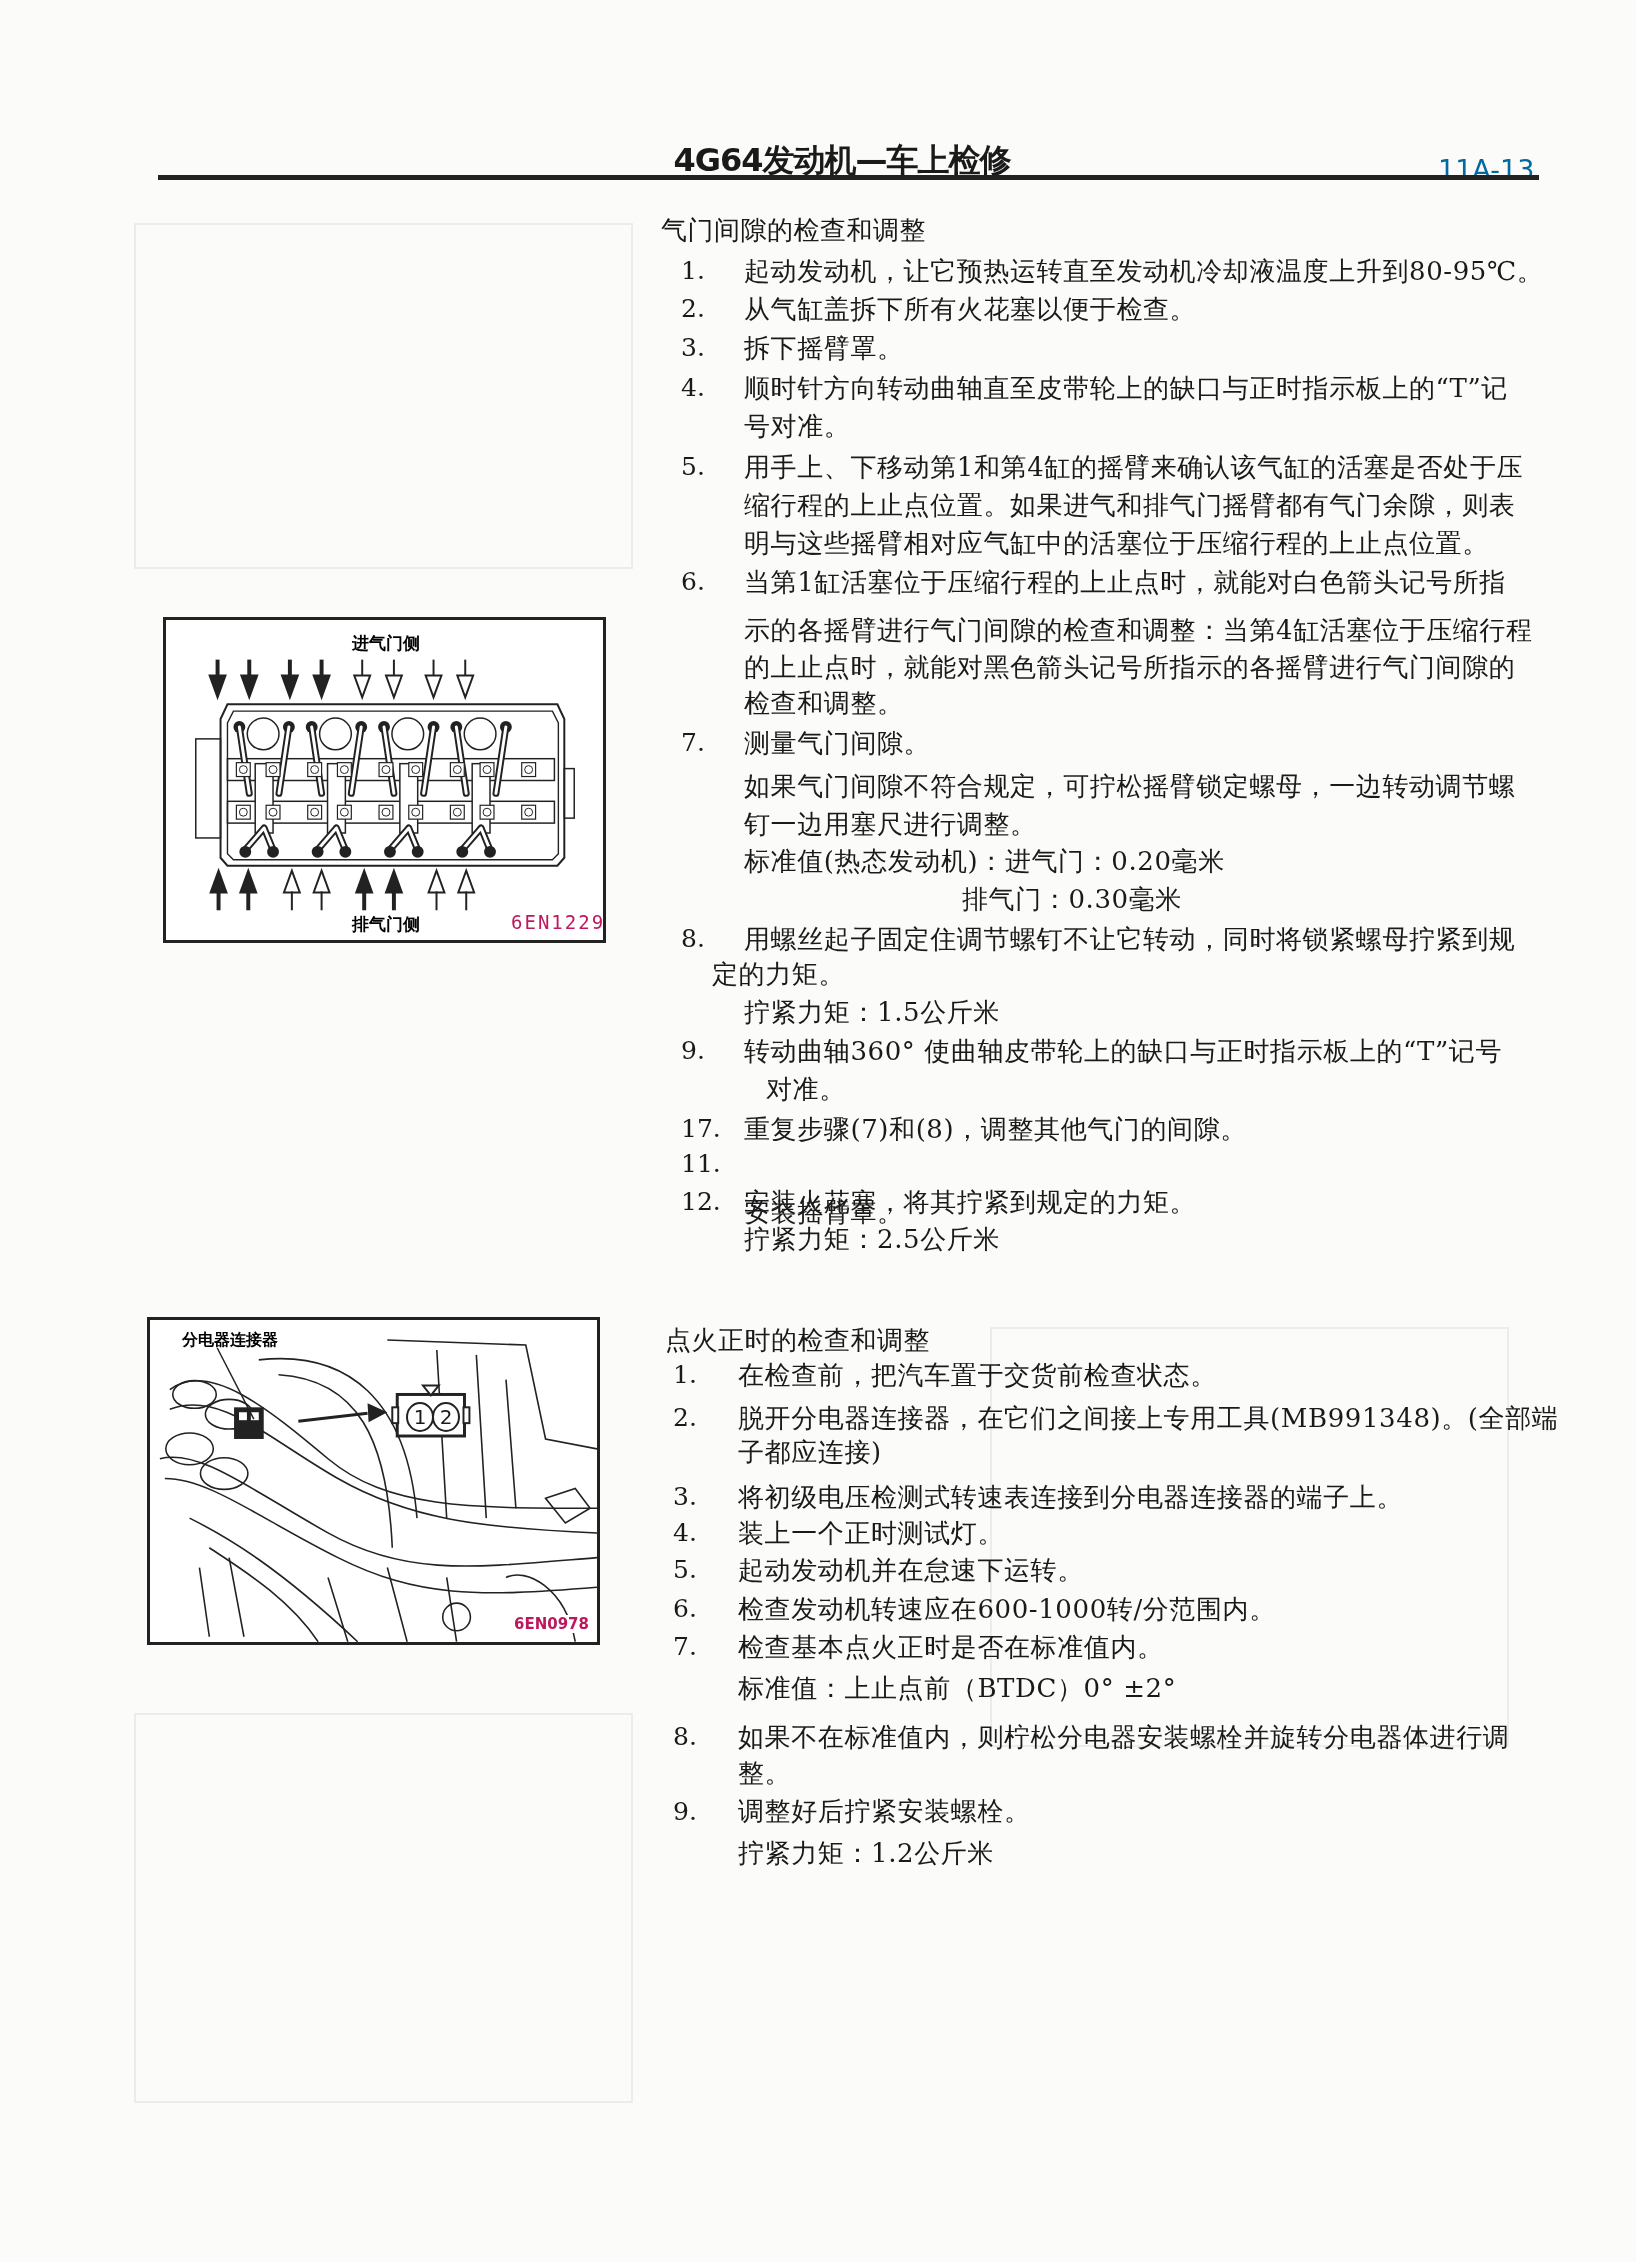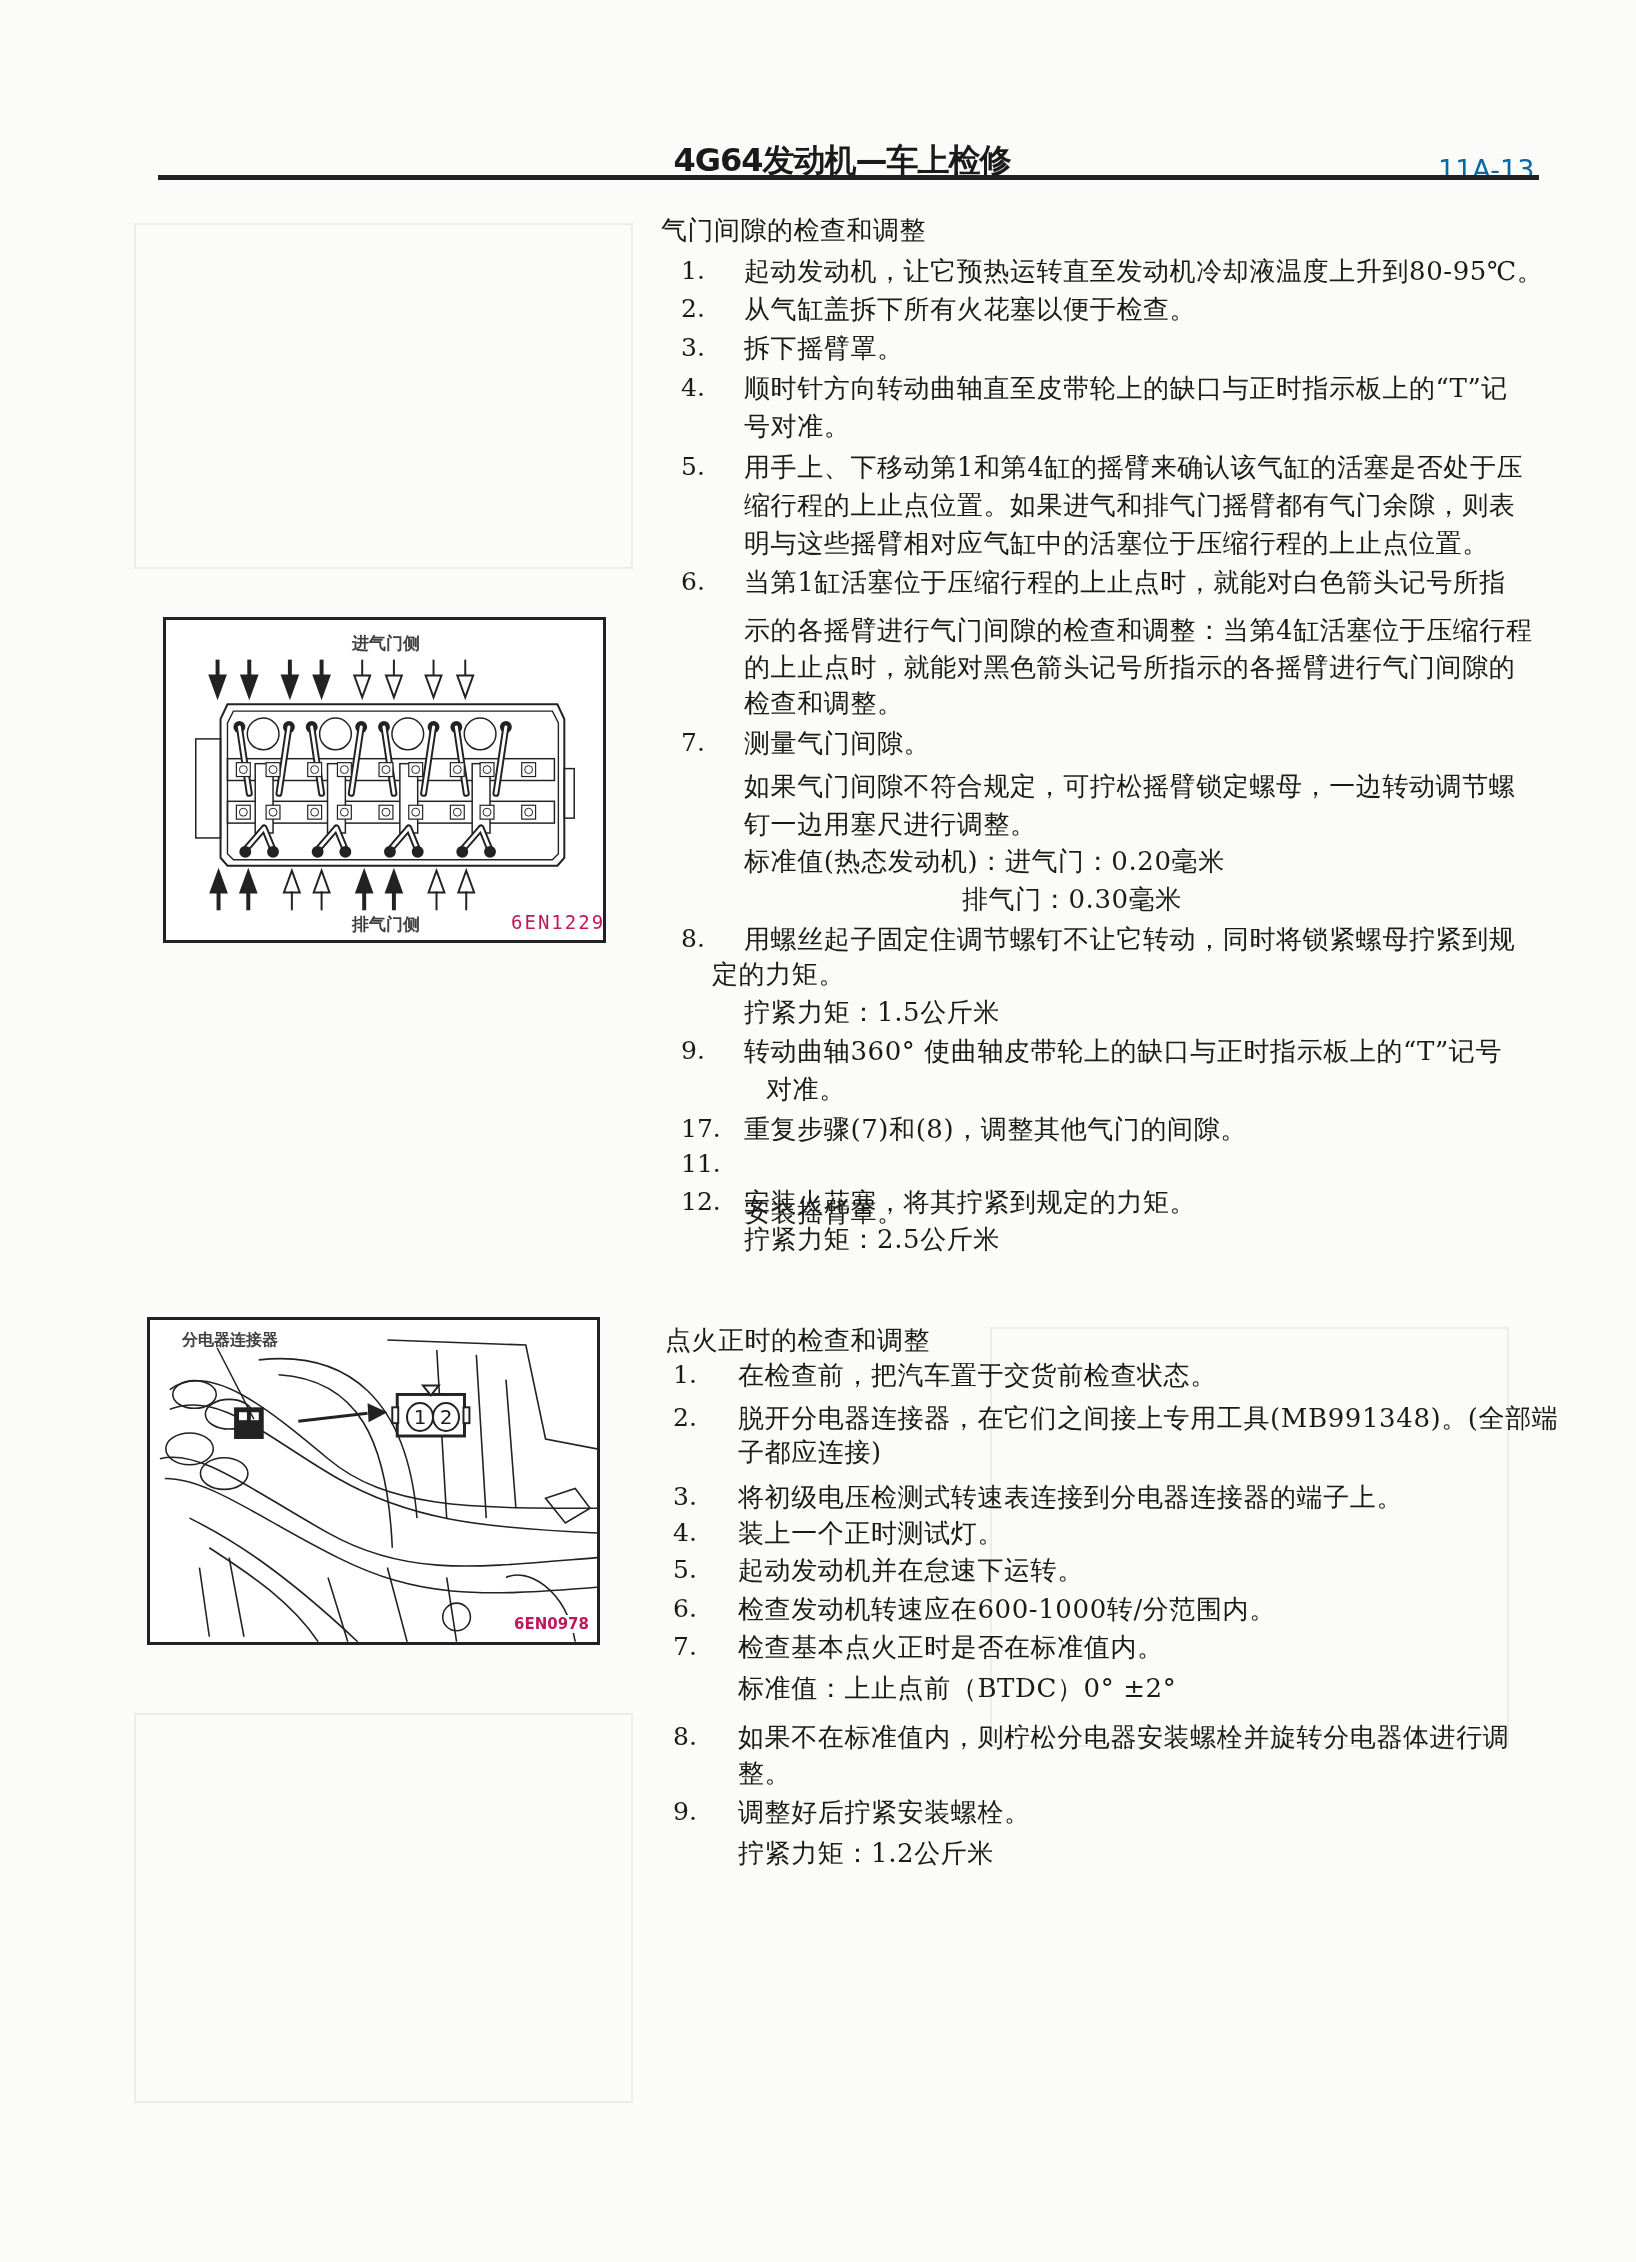--- a/index.html
+++ b/index.html
@@ -26,21 +26,21 @@
   .ln {
     position: absolute; white-space: nowrap; font-size: 26px; line-height: 30px;
     height: 30px; margin-top: -15px; letter-spacing: 0.6px;
   }
   .ttl { font-family: "DejaVu Sans", sans-serif; font-size: 26px; letter-spacing: 0.5px; }
   .num { position: absolute; white-space: nowrap; font-size: 25px; line-height: 30px; margin-top: -15px; }
   .fig { position: absolute; border: 3px solid #222; background: #fff; overflow: hidden; }
   .fig svg { position: absolute; left: 0; top: 0; }
   .fig-label {
     position: absolute; font-family: Liberation Mono, monospace; font-weight: bold;
-    font-size: 17px; color: #404040; white-space: nowrap;
+    font-size: 17px; color: #000000; white-space: nowrap;
   }
   .fig-code {
     position: absolute; font-family: "DejaVu Sans Mono", monospace;
     font-size: 19px; color: #be185d; letter-spacing: 2px; background: #fff;
   }
 </style>
 </head>
 <body>
 
 <div class="bleed" style="left:134px;top:223px;width:495px;height:342px;"></div>
@@ -109,21 +109,21 @@
     <div class="ln" style="left: 738px; top: 1570px;">起动发动机并在怠速下运转。</div>
     <div class="num" style="left: 673px; top: 1609px;">6.</div>
     <div class="ln" style="left: 738px; top: 1609px;">检查发动机转速应在600-1000转/分范围内。</div>
     <div class="num" style="left: 673px; top: 1647px;">7.</div>
     <div class="ln" style="left: 738px; top: 1647px;">检查基本点火正时是否在标准值内。</div>
     <div class="ln" style="left: 738px; top: 1688px;">标准值：上止点前（BTDC）0° ±2°</div>
     <div class="num" style="left: 673px; top: 1737px;">8.</div>
     <div class="ln" style="left: 738px; top: 1737px;">如果不在标准值内，则柠松分电器安装螺栓并旋转分电器体进行调</div>
     <div class="ln" style="left: 738px; top: 1773px;">整。</div>
     <div class="num" style="left: 673px; top: 1812px;">9.</div>
-    <div class="ln" style="left: 738px; top: 1812px;">调整好后拧紧安装螺栓。</div>
+    <div class="ln" style="left: 738px; top: 1812px; font-family: Liberation Serif, serif;">调整好后拧紧安装螺栓。</div>
     <div class="ln" style="left: 738px; top: 1853px;">拧紧力矩：1.2公斤米</div>
   </div>
 
 <div class="fig" style="left:163px;top:617px;width:437px;height:320px;">
   <div class="fig-label" style="left:186px;top:12px;">进气门侧</div>
   <svg id="fig1svg" width="437" height="320" viewBox="0 0 441 323">
       <line x1="52" y1="40" x2="52" y2="60" stroke="#222" stroke-width="4"></line>
       <polygon points="44,56 60,56 52,78" fill="#222" stroke="#222" stroke-width="2"></polygon>
       <line x1="84" y1="40" x2="84" y2="60" stroke="#222" stroke-width="4"></line>
       <polygon points="76,56 92,56 84,78" fill="#222" stroke="#222" stroke-width="2"></polygon>

